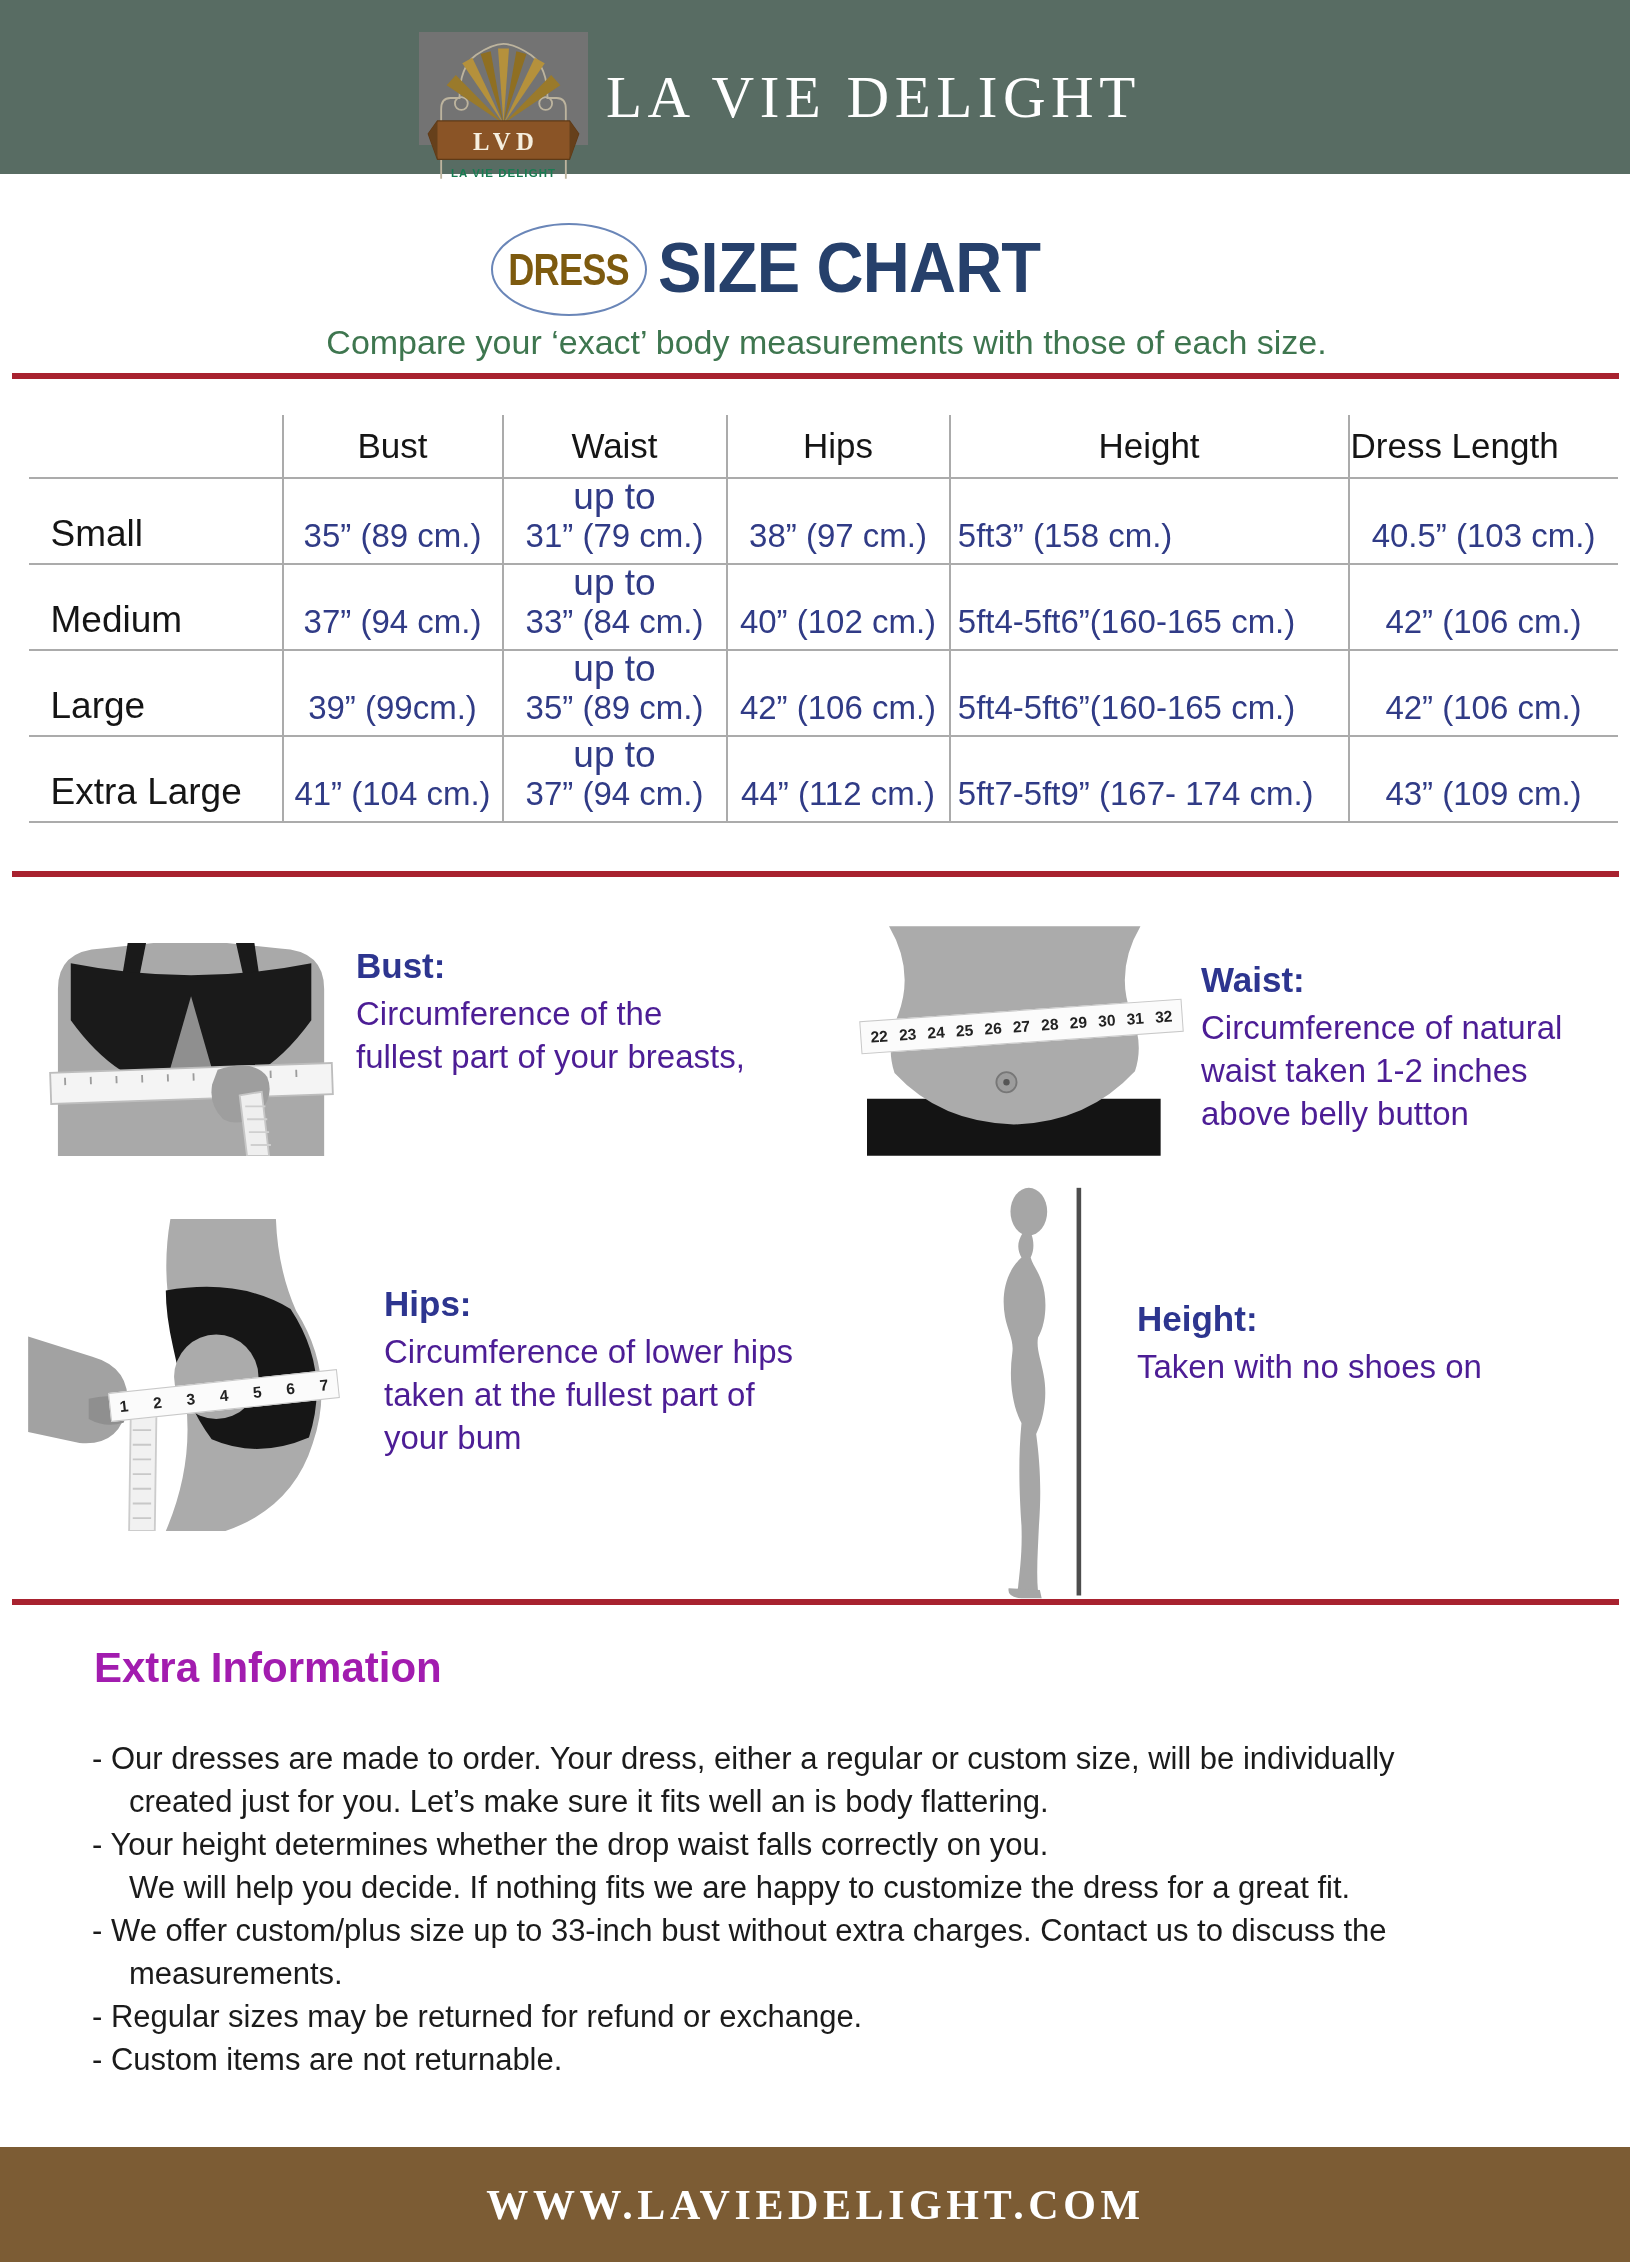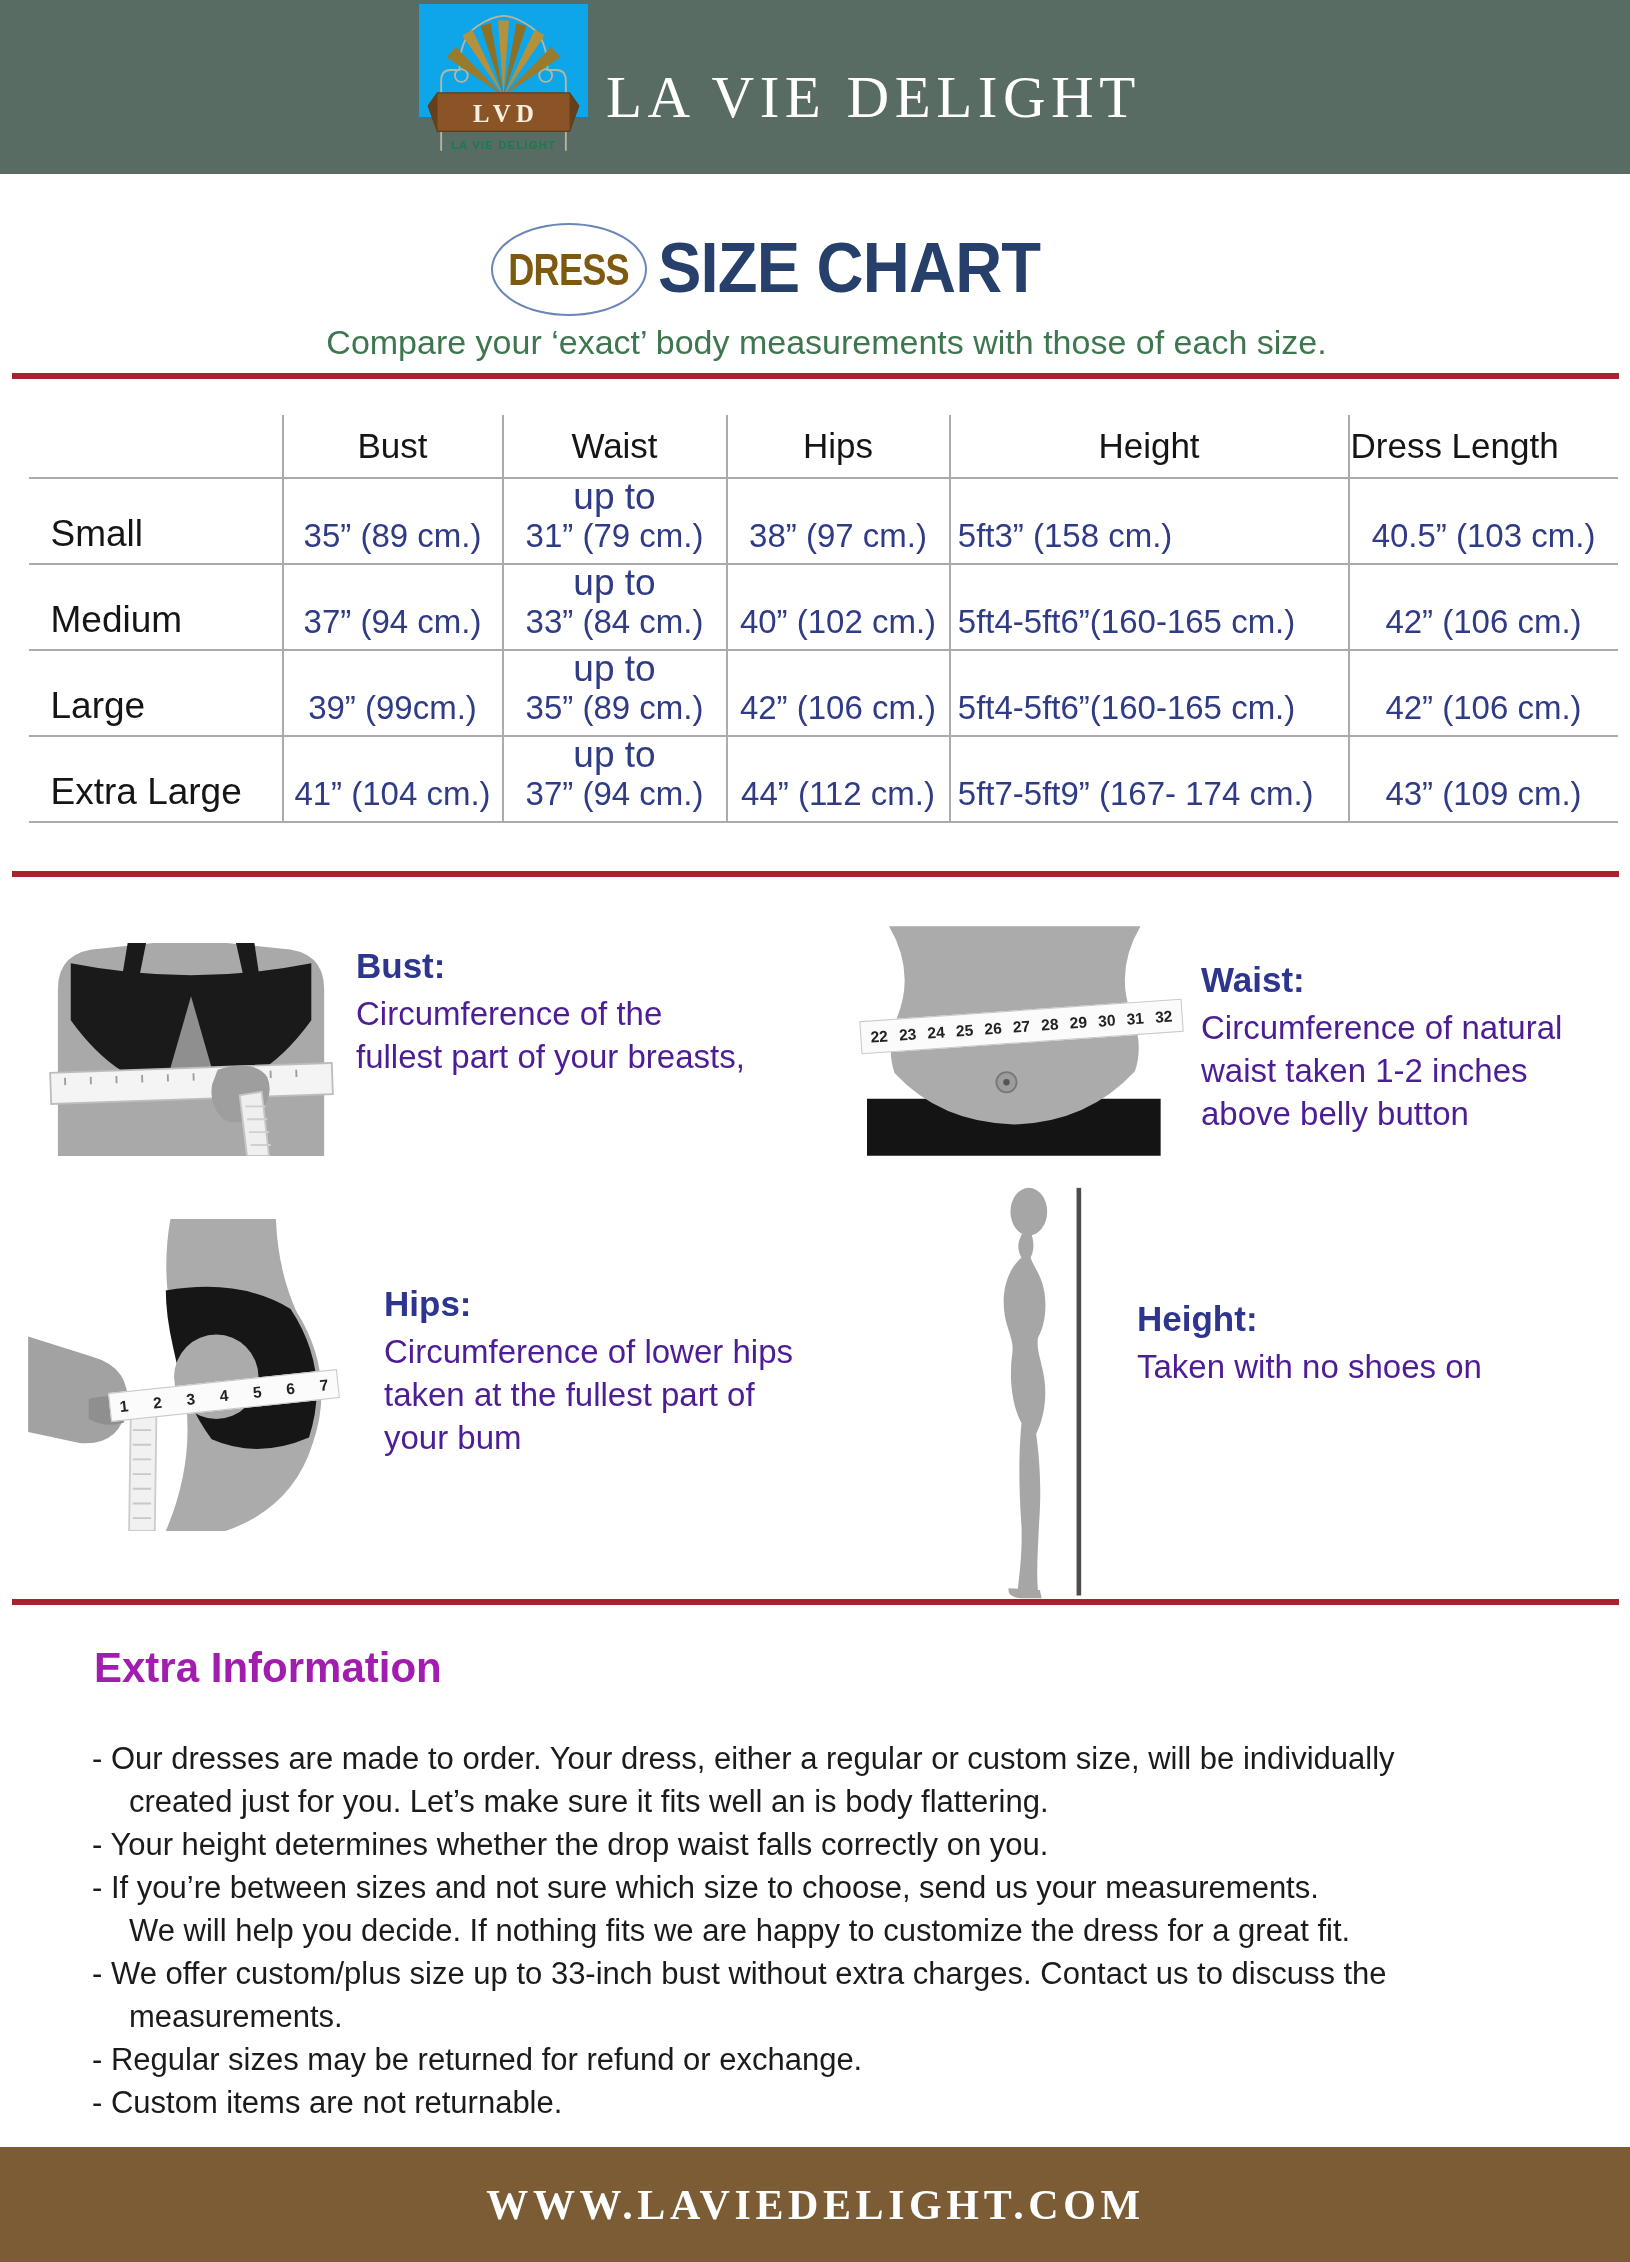--- a/index.html
+++ b/index.html
@@ -1,20 +1,20 @@
 <!DOCTYPE html>
 <html style="font-size:14.7px"><head>
 <meta charset="utf-8">
 <style>
   html,body{margin:0;padding:0;}
   body{width:1631px;height:2263px;position:relative;background:#fff;
        font-family:"Liberation Sans",sans-serif;overflow:hidden;}
   
   .header{position:absolute;top:0;left:0;width:1631px;height:174px;background:#586C63;}
-  .logo{position:absolute;left:419px;top:4px;width:169px;height:113px;background:#0ea5e9;}
+  .logo{position:absolute;left:419px;top:32px;width:169px;height:113px;background:#737373;}
   .brand-title{position:absolute;left:606px;top:68px;font-family:"Liberation Serif",serif;
        font-size:59px;color:#fff;letter-spacing:5.5px;line-height:1;}
   
   .badge-oval{position:absolute;left:491px;top:223px;width:152px;height:89px;
        border:2.8px solid #6A86B8;border-radius:50%;display:flex;align-items:center;justify-content:center;background:#fff;}
   .badge-text{font-size:44px;font-weight:bold;color:#7D5A0F;transform:scaleX(.82);letter-spacing:-0.9px;}
   .main-title{position:absolute;left:658px;top:227px;font-size:70px;font-weight:bold;color:#26406B;
        letter-spacing:-0.9px;line-height:83px;transform:scaleX(.93);transform-origin:left center;white-space:nowrap;}
   .subtitle{position:absolute;left:11px;top:323px;width:1631px;text-align:center;
        font-size:34px;color:#3E764F;}
@@ -274,21 +274,20 @@
     </div>
 </div>
 
 <div class="rule" style="top:1599px"></div>
 
 <div class="info-heading">Extra Information</div>
 <div id="extra-info">
     <div class="info-line">- Our dresses are made to order. Your dress, either a regular or custom size, will be individually</div>
     <div class="info-line indent">created just for you. Let’s make sure it fits well an is body flattering.</div>
     <div class="info-line">- Your height determines whether the drop waist falls correctly on you.</div>
-    <div class="info-line">- If you’re between sizes and not sure which size to choose, send us your measurements.</div>
     <div class="info-line indent">We will help you decide. If nothing fits we are happy to customize the dress for a great fit.</div>
     <div class="info-line">- We offer custom/plus size up to 33-inch bust without extra charges. Contact us to discuss the</div>
     <div class="info-line indent">measurements.</div>
     <div class="info-line">- Regular sizes may be returned for refund or exchange.</div>
     <div class="info-line">- Custom items are not returnable.</div>
   </div>
 
 <div class="footer">
   <div class="footer-text">WWW.LAVIEDELIGHT.COM</div>
 </div>

